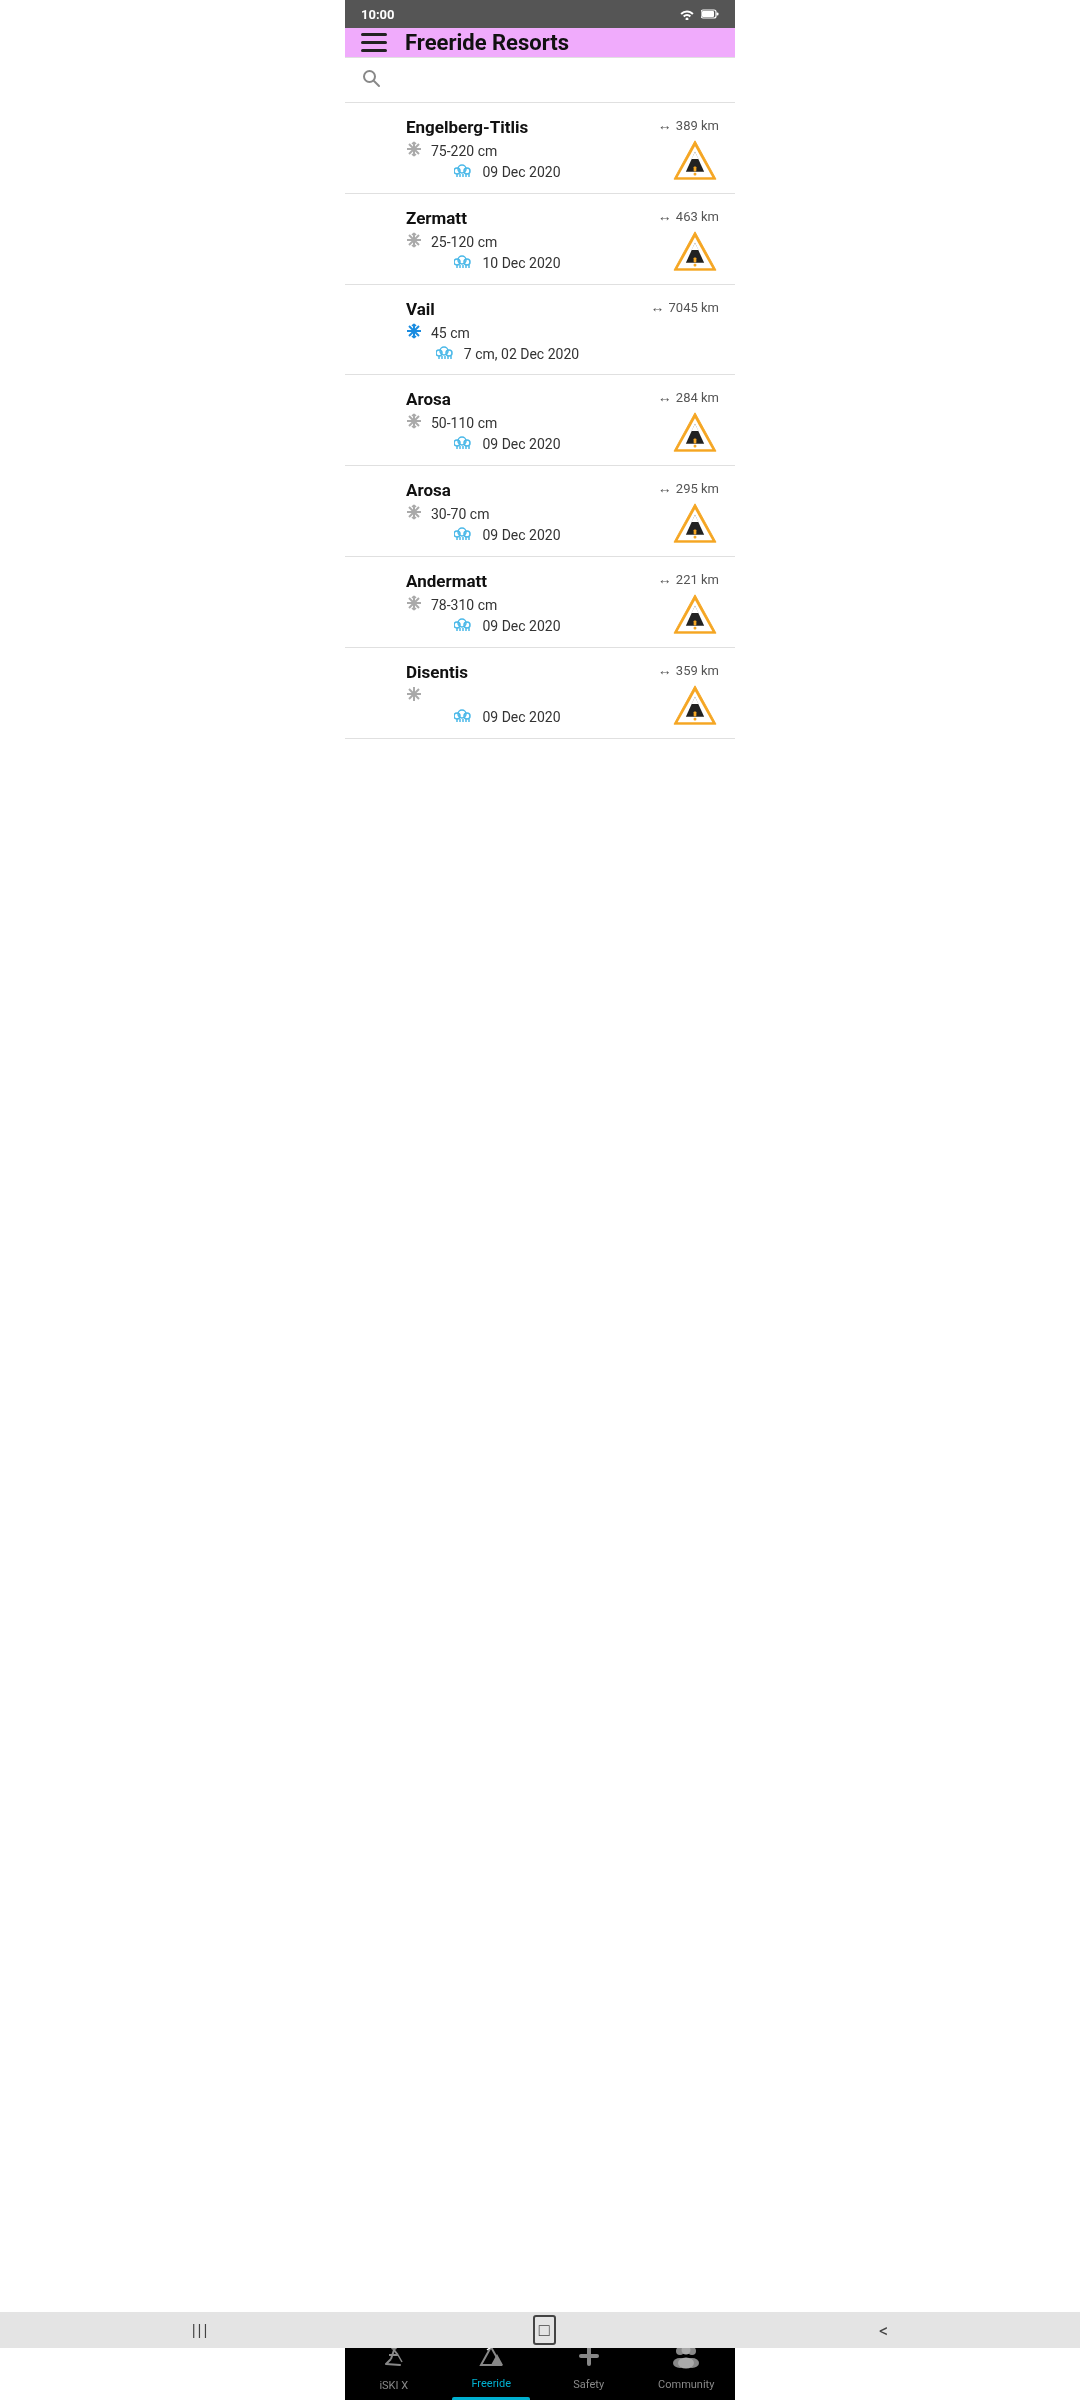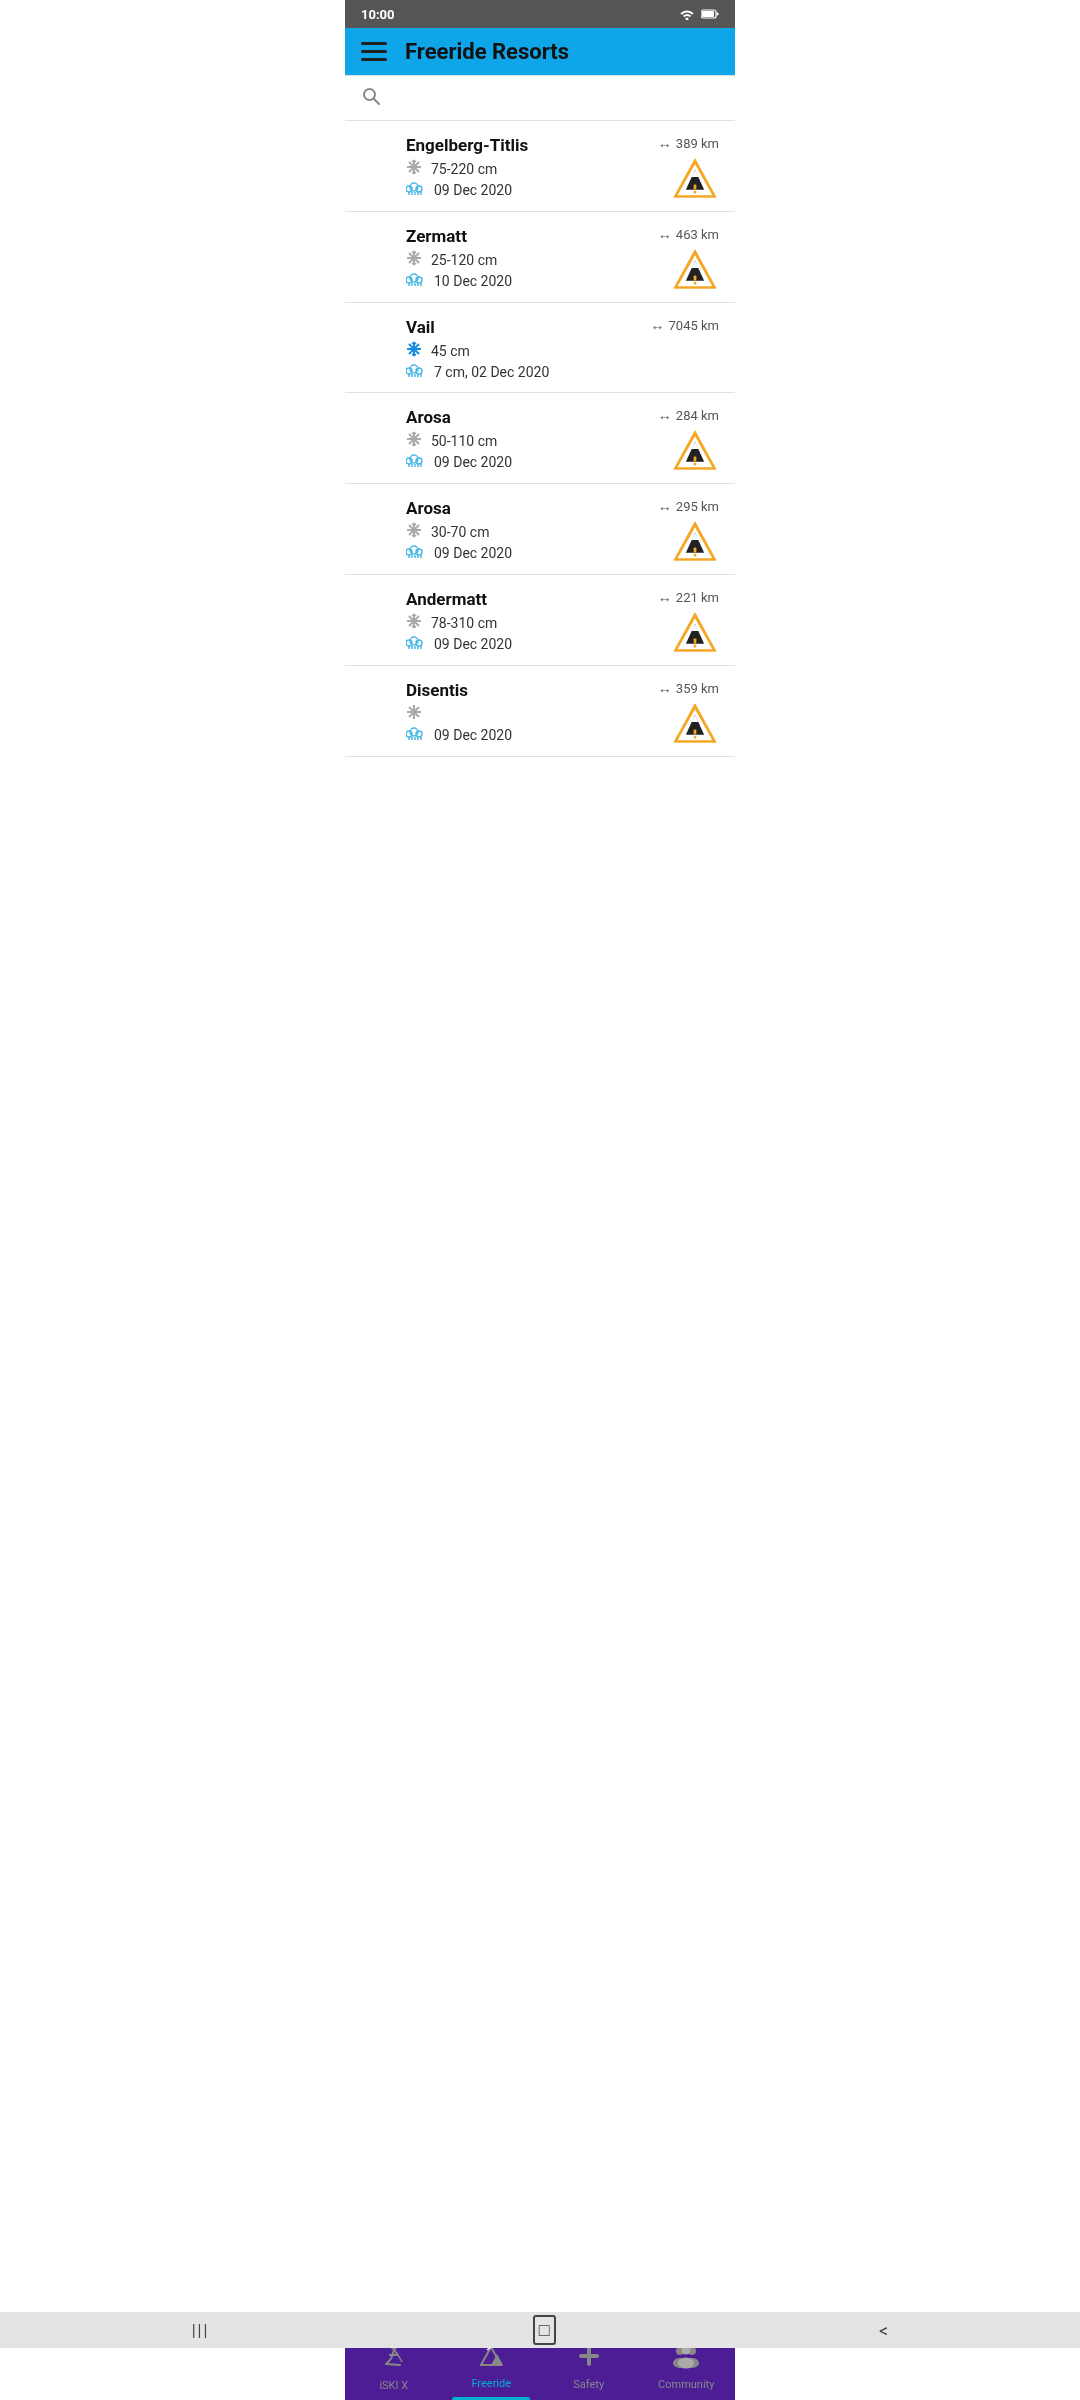--- a/index.html
+++ b/index.html
@@ -33,23 +33,23 @@
       display: flex;
       gap: 6px;
       align-items: center;
       font-size: 12px;
     }
 
     
     .header {
       display: flex;
       align-items: center;
-      padding: 11px 16px;
+      padding: 2px 16px;
       border-bottom: 1px solid #e0e0e0;
-      background: #0ea5e9;
+      background: #f0abfc;
     }
     .hamburger-icon {
       display: flex;
       flex-direction: column;
       gap: 5px;
       cursor: pointer;
       margin-right: 18px;
     }
     .hamburger-icon span {
       display: block;
@@ -118,20 +118,21 @@
 
     .snow-icon-blue { color: #1a8ce0; }
     .snow-icon-gray { color: #aaa; }
 
     .resort-date {
       display: flex;
       align-items: center;
       gap: 10px;
       font-size: 14px;
       color: #333;
+      justify-content: center;
     }
 
     .resort-right {
       display: flex;
       flex-direction: column;
       align-items: flex-end;
       gap: 6px;
       min-width: 110px;
     }
 
@@ -160,21 +161,21 @@
       height: 100%;
     }
 
     
     .bottom-nav {
       position: fixed;
       bottom: 0;
       left: 50%;
       transform: translateX(-50%);
       width: 390px;
-      background: #4c1d95;
+      background: #000000;
       border-top: 4px solid #22c55e;
       display: flex;
       align-items: stretch;
     }
 
     .nav-item {
       flex: 1;
       display: flex;
       flex-direction: column;
       align-items: center;

